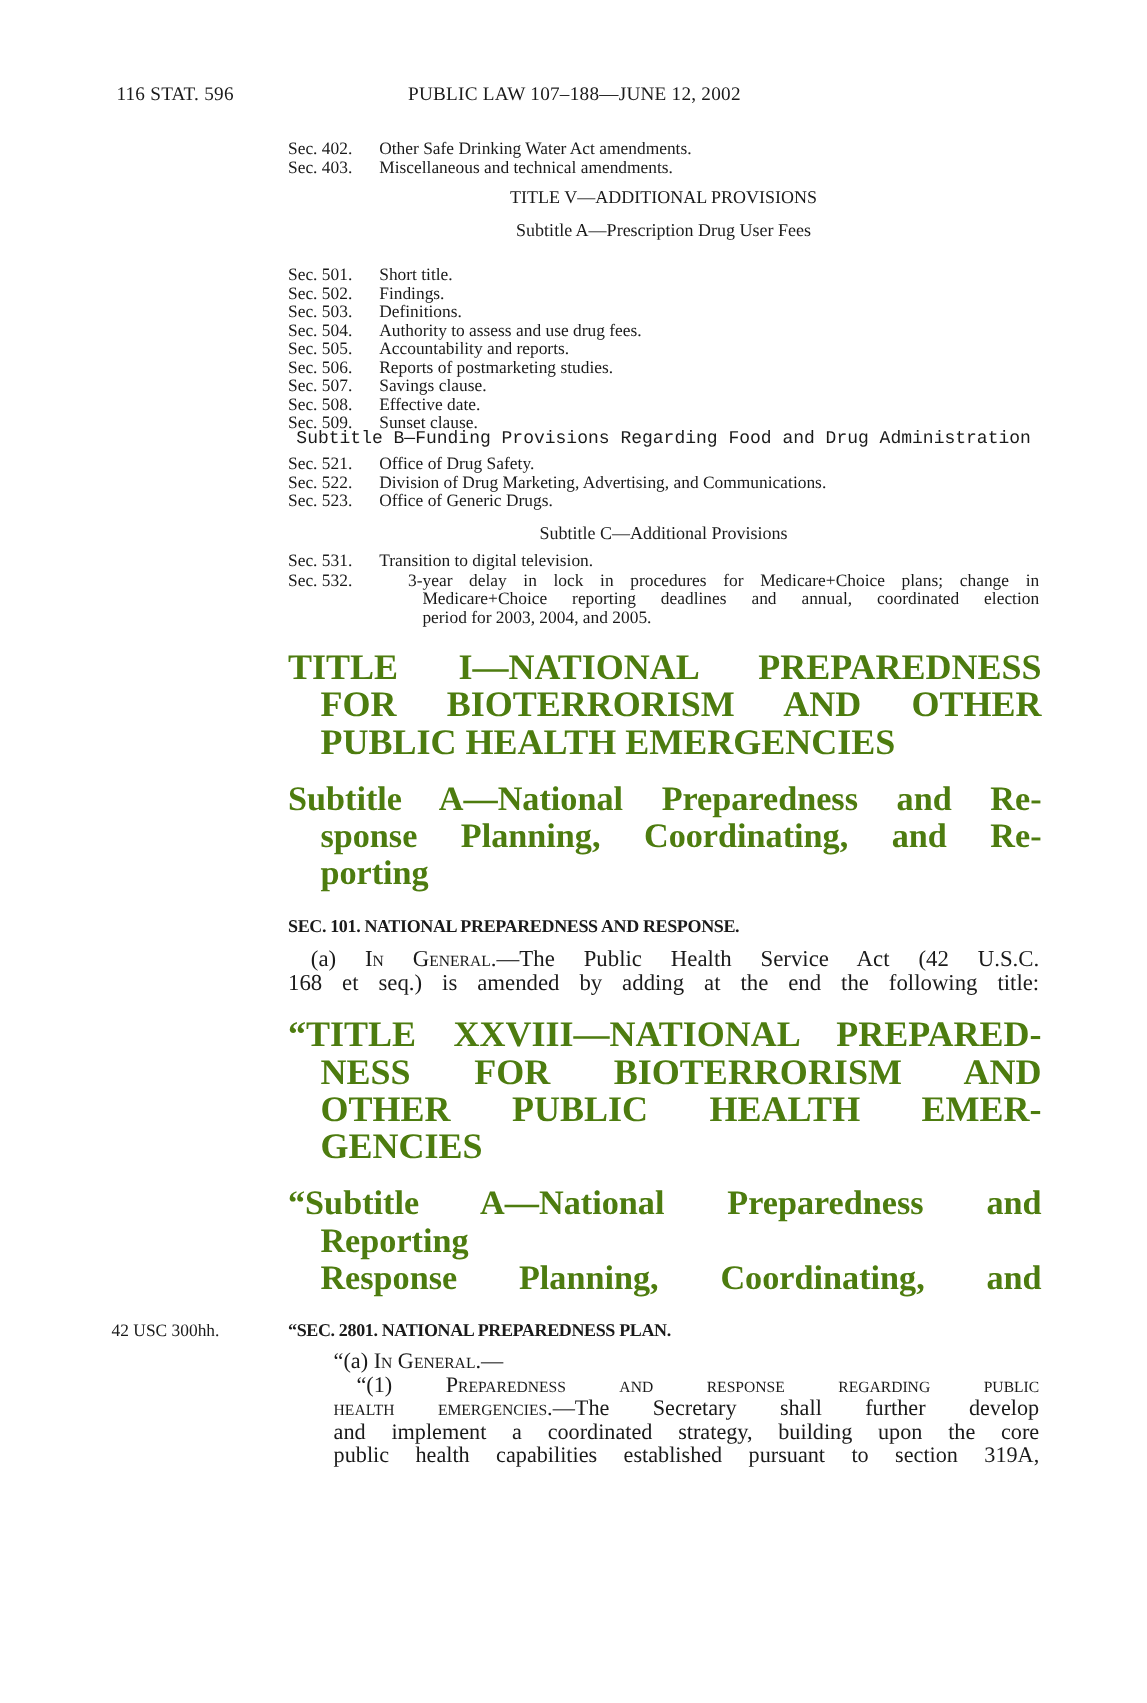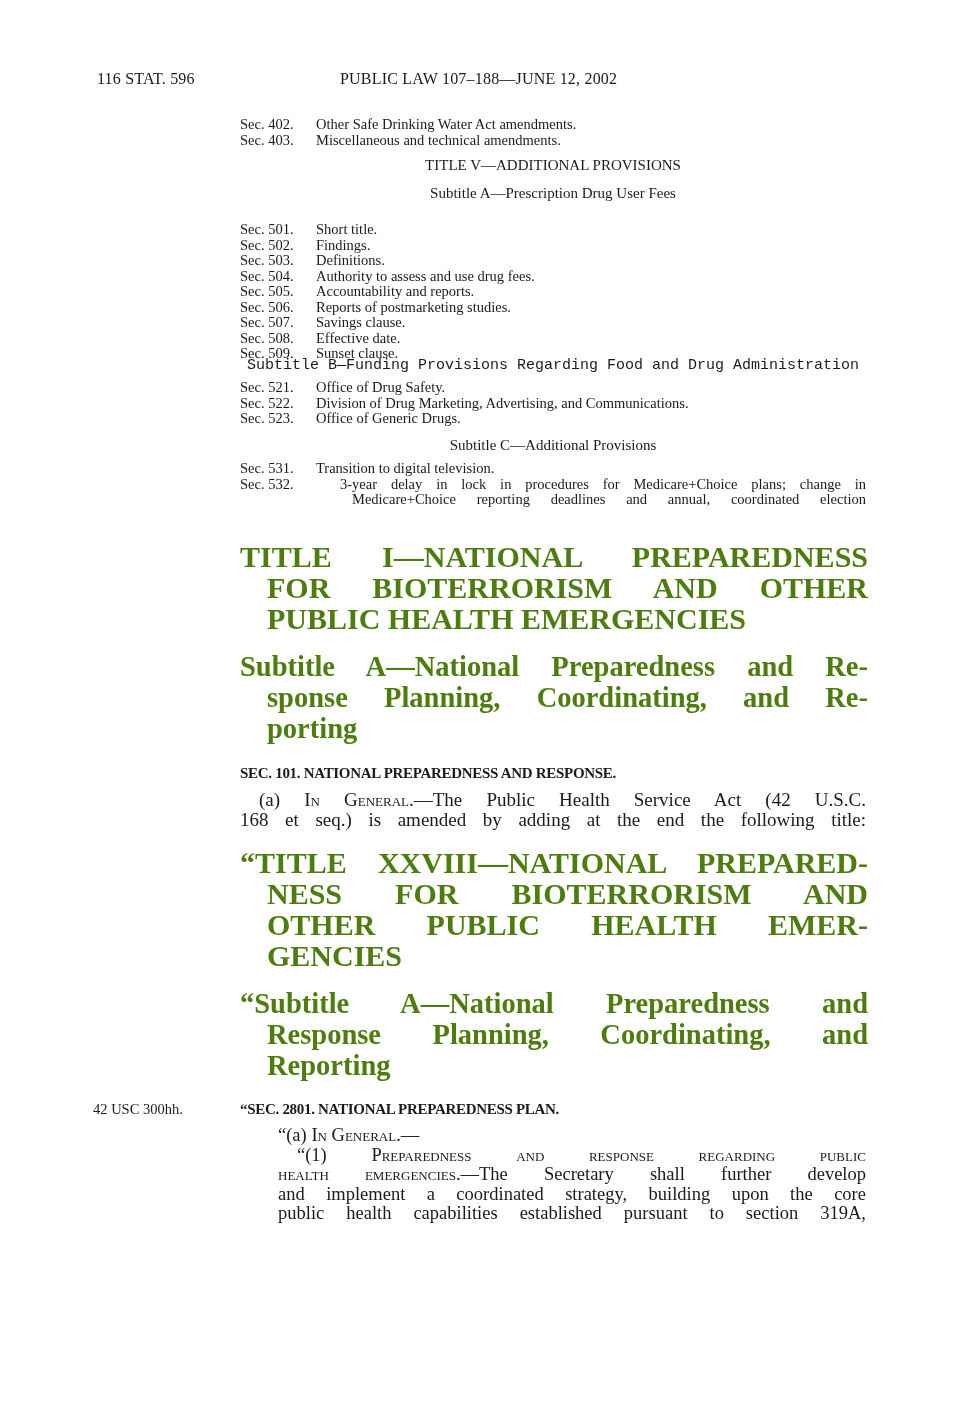--- a/index.html
+++ b/index.html
@@ -104,20 +104,21 @@
 <div class="toc" style="top:461px; width:626px;">
   <div class="toc-row">
       <span class="toc-sec">Sec. 531.</span>
       <span class="toc-txt">Transition to digital television.</span>
     </div>
   <div class="toc-row">
     <span class="toc-sec">Sec. 532.</span>
     <span style="display:block; width:550px;margin-left:24px;">
       <span class="just">3-year delay in lock in procedures for Medicare+Choice plans; change in</span>
       <span class="just" style="padding-left:12px;">Medicare+Choice reporting deadlines and annual, coordinated election</span>
+      <span style="display:block; padding-left:12px;">period for 2003, 2004, and 2005.</span>
     </span>
   </div>
 </div>
 
 <div class="big title1">
   <span class="line">TITLE I—NATIONAL PREPAREDNESS</span>
   <span class="line ind">FOR BIOTERRORISM AND OTHER</span>
   <span class="line ind last">PUBLIC HEALTH EMERGENCIES</span>
 </div>
 
@@ -135,22 +136,22 @@
 
 <div class="big title1" style="top:847px;">
   <span class="line">“TITLE XXVIII—NATIONAL PREPARED-</span>
   <span class="line ind">NESS FOR BIOTERRORISM AND</span>
   <span class="line ind">OTHER PUBLIC HEALTH EMER-</span>
   <span class="line ind last">GENCIES</span>
 </div>
 
 <div class="big sub1" style="top:988px;">
   <span class="line">“Subtitle A—National Preparedness and</span>
+  <span class="line ind last">Reporting</span>
   <span class="line ind">Response Planning, Coordinating, and</span>
-  <span class="line ind last">Reporting</span>
 </div>
 
 <div class="margin-note" style="top:1101px;">42 USC 300hh.</div>
 <div class="sec-head" style="top:1101px;">“SEC. 2801. NATIONAL PREPAREDNESS PLAN.</div>
 
 <div class="body-text" style="top:1126px; font-size:18.5px; line-height:19.5px;">
   <span style="display:block; padding-left:38px;"><span>“(a) </span><span class="sc">In General.—</span></span>
   <span class="just sc" style="padding-left:57px;"><span style="font-variant:normal;">“(1) </span><span>Preparedness and response regarding public</span></span>
   <span class="just" style="padding-left:38px;"><span class="sc">health emergencies.</span><span>—The Secretary shall further develop</span></span>
   <span class="just" style="padding-left:38px;">and implement a coordinated strategy, building upon the core</span>

